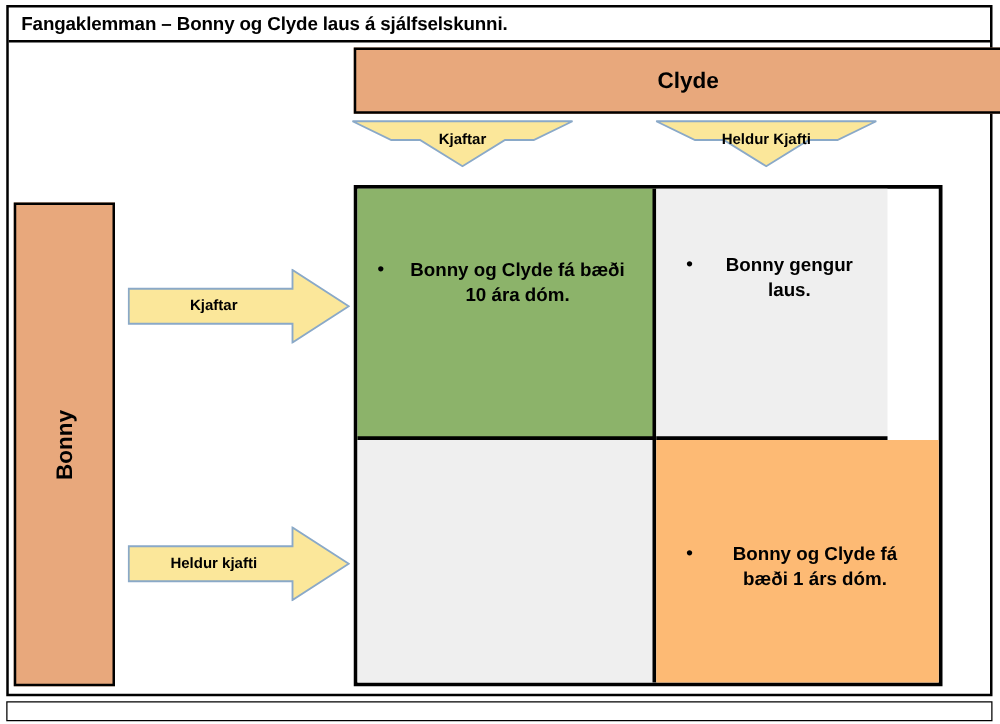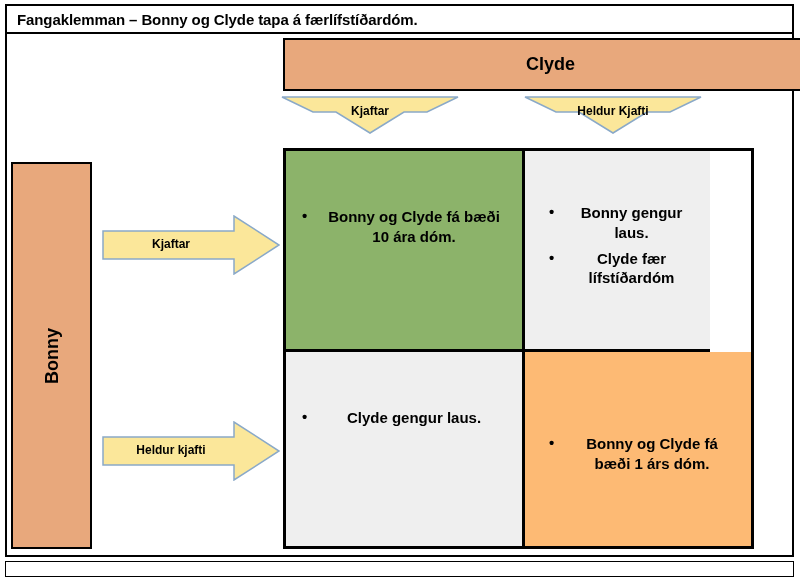--- a/index.html
+++ b/index.html
@@ -216,21 +216,21 @@
   .cell-tr ul.bullets li::before, .cell-br ul.bullets li::before { left: 14px; }
 </style>
 </head>
 <body>
 
 <div id="page">
 
   <div class="outer-frame"></div>
 
   <div class="title-bar">
-    <span class="title-text">Fangaklemman – Bonny og Clyde tapa á færlífstíðardóm.</span>
+    <span class="title-text">Fangaklemman – Bonny og Clyde laus á sjálfselskunni.</span>
   </div>
 
   <div class="clyde-bar">
     <span class="clyde-bar-label">Clyde</span>
   </div>
 
   <div class="bonny-bar">
     <span class="bonny-bar-label">Bonny</span>
   </div>
 
@@ -266,27 +266,25 @@
 
     <div class="cell cell-tl">
       <ul class="bullets">
         <li>Bonny og Clyde fá bæði 10 ára dóm.</li>
       </ul>
     </div>
 
     <div class="cell cell-tr">
       <ul class="bullets">
         <li>Bonny gengur laus.</li>
-        <li>Clyde fær lífstíðardóm</li>
       </ul>
     </div>
 
     <div class="cell cell-bl">
       <ul class="bullets">
-        <li>Clyde gengur laus.</li>
       </ul>
     </div>
 
     <div class="cell cell-br">
       <ul class="bullets">
         <li>Bonny og Clyde fá bæði 1 árs dóm.</li>
       </ul>
     </div>
 
   </div>

